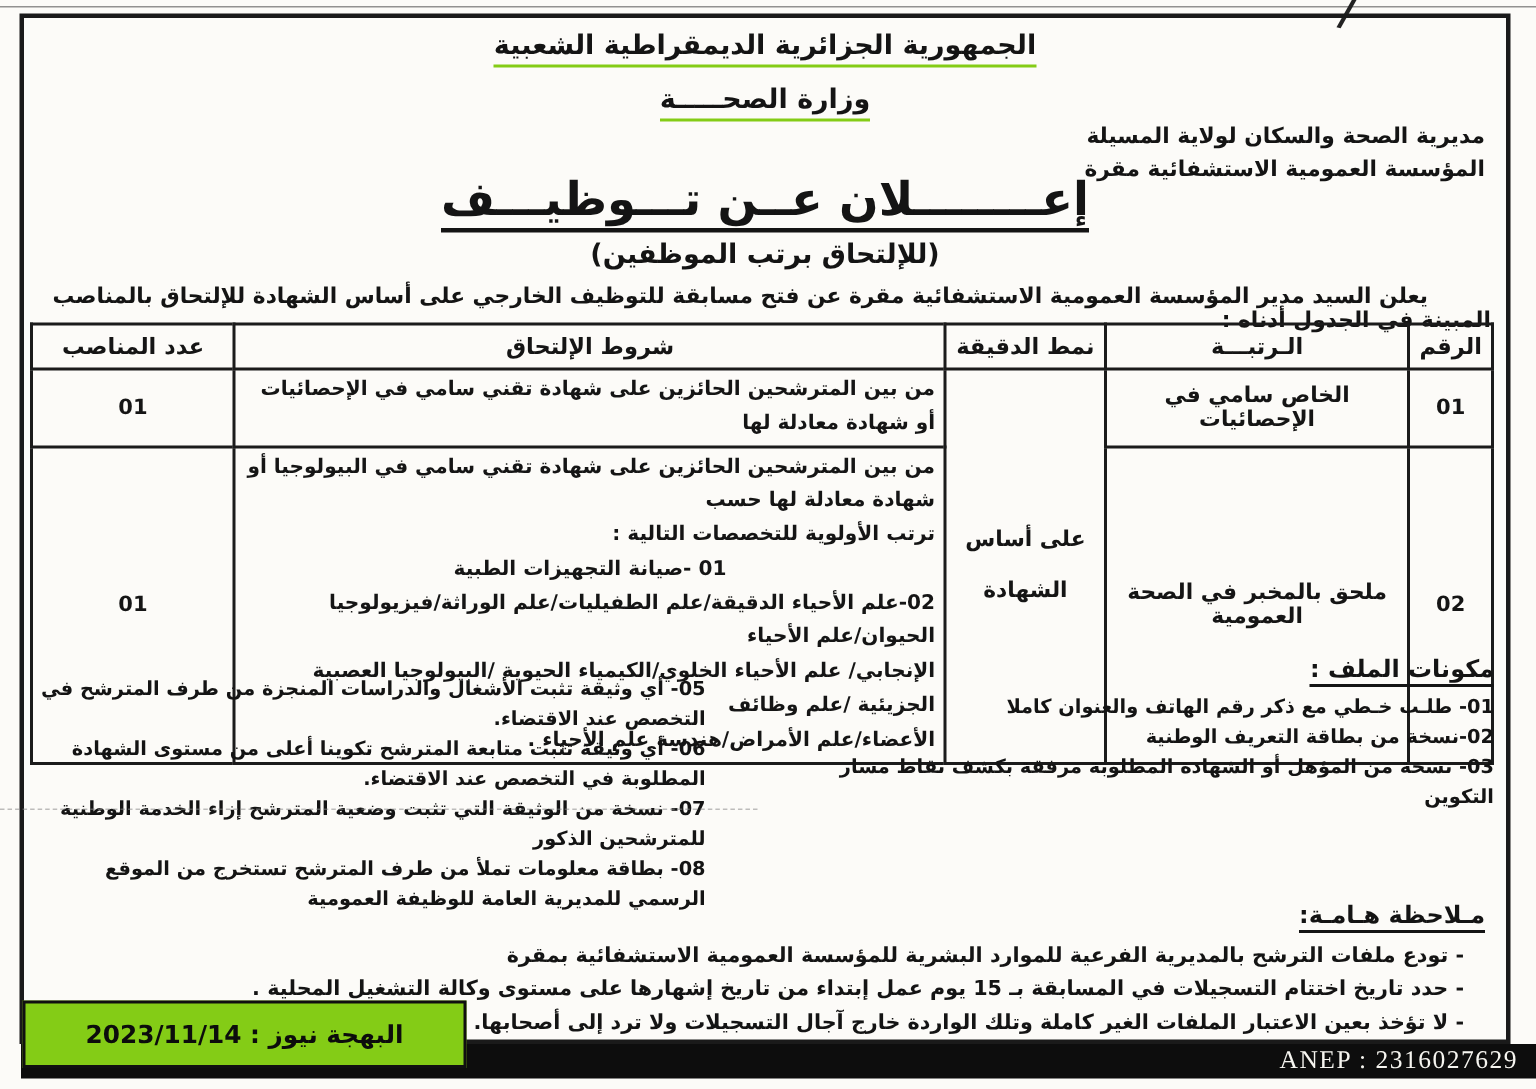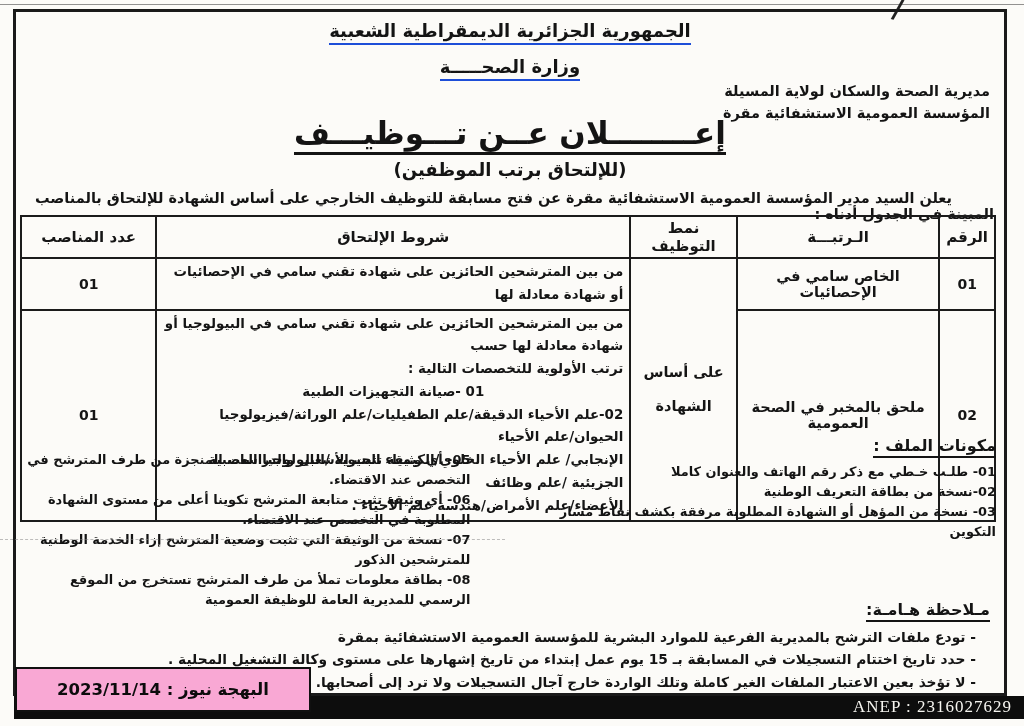--- a/index.html
+++ b/index.html
@@ -27,21 +27,21 @@
   .frame {
     position:absolute; top:9px; left:13px;
     width:994px; height:687px;
     border:3px solid #1a1a1a;
   }
   .republic {
     position:absolute; top:8px; left:0; width:100%;
     text-align:center; font-size:18px; font-weight:700;
   }
   .republic span, .ministry span {
-    border-bottom:2px solid #1d4ed8; padding-bottom:2px;
+    border-bottom:2px solid #84cc16; padding-bottom:2px;
   }
   .ministry {
     position:absolute; top:44px; left:0; width:100%;
     text-align:center; font-size:18px; font-weight:700;
   }
   .org-block {
     position:absolute; top:68px; right:14px;
     text-align:right; font-size:14.5px; font-weight:700;
     line-height:1.55; direction:rtl;
   }
@@ -106,21 +106,21 @@
     position:absolute; top:539px; left:0; width:505px;
     border-top:1px dashed #8a8a8a; opacity:.55;
   }
   .footer-bar {
     position:absolute; top:696px; left:14px;
     width:1010px; height:23px; background:#0d0d0d;
   }
   .source-box {
     position:absolute; top:667px; left:15px;
     width:296px; height:45px;
-    background:#f9a8d4; border:2px solid #101010;
+    background:#84cc16; border:2px solid #101010;
     display:flex; align-items:center; justify-content:center;
     font-size:16.5px; font-weight:700; color:#0c0c0c;
   }
   .anep {
     position:absolute; top:697px; right:12px;
     font-family:"Liberation Serif","DejaVu Serif",serif;
     font-size:17px; color:#f6f5f0; letter-spacing:1px;
   }
 </style>
 </head>
@@ -150,21 +150,21 @@
     </div>
     <div class="subtitle">(للإلتحاق برتب الموظفين)</div>
 
     <div class="intro">يعلن السيد مدير المؤسسة العمومية الاستشفائية مقرة عن فتح مسابقة للتوظيف الخارجي على أساس الشهادة للإلتحاق بالمناصب المبينة في الجدول أدناه :</div>
 
     <table class="jobs" dir="rtl">
       <thead>
         <tr>
           <th>الرقم</th>
           <th>الـرتبـــة</th>
-          <th>نمط التوظيف</th>
+          <th>نمط الدقيقة</th>
           <th>شروط الإلتحاق</th>
           <th>عدد المناصب</th>
         </tr>
       </thead>
       <tbody>
         <tr class="row-1">
           <td class="cell-num">01</td>
           <td class="cell-rank">الخاص سامي في الإحصائيات</td>
           <td class="cell-mode" rowspan="2">
             <div class="mode-l1">على أساس</div>

